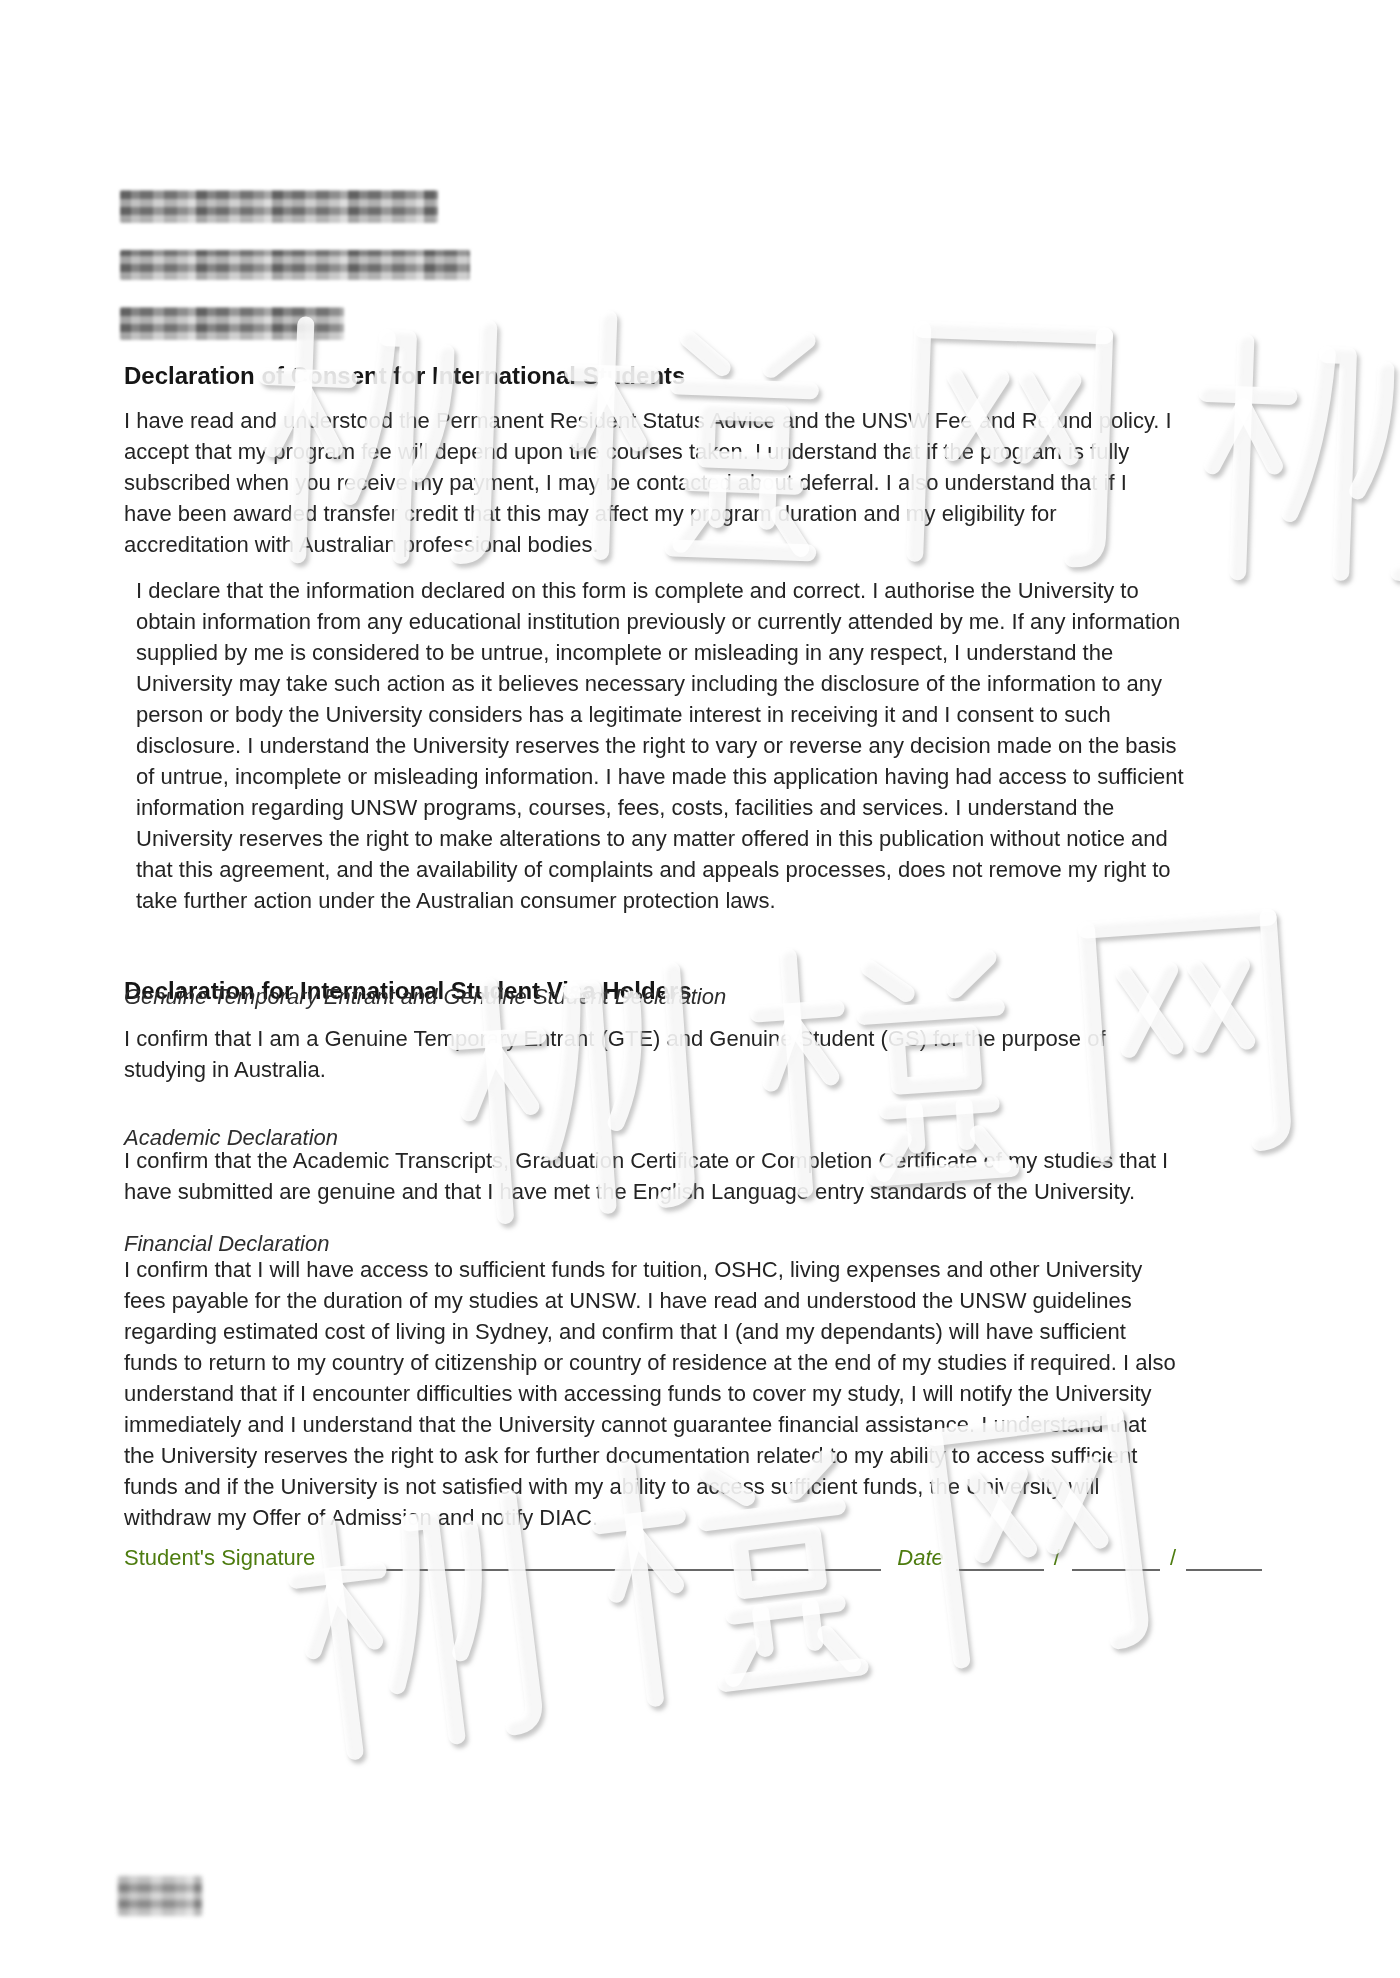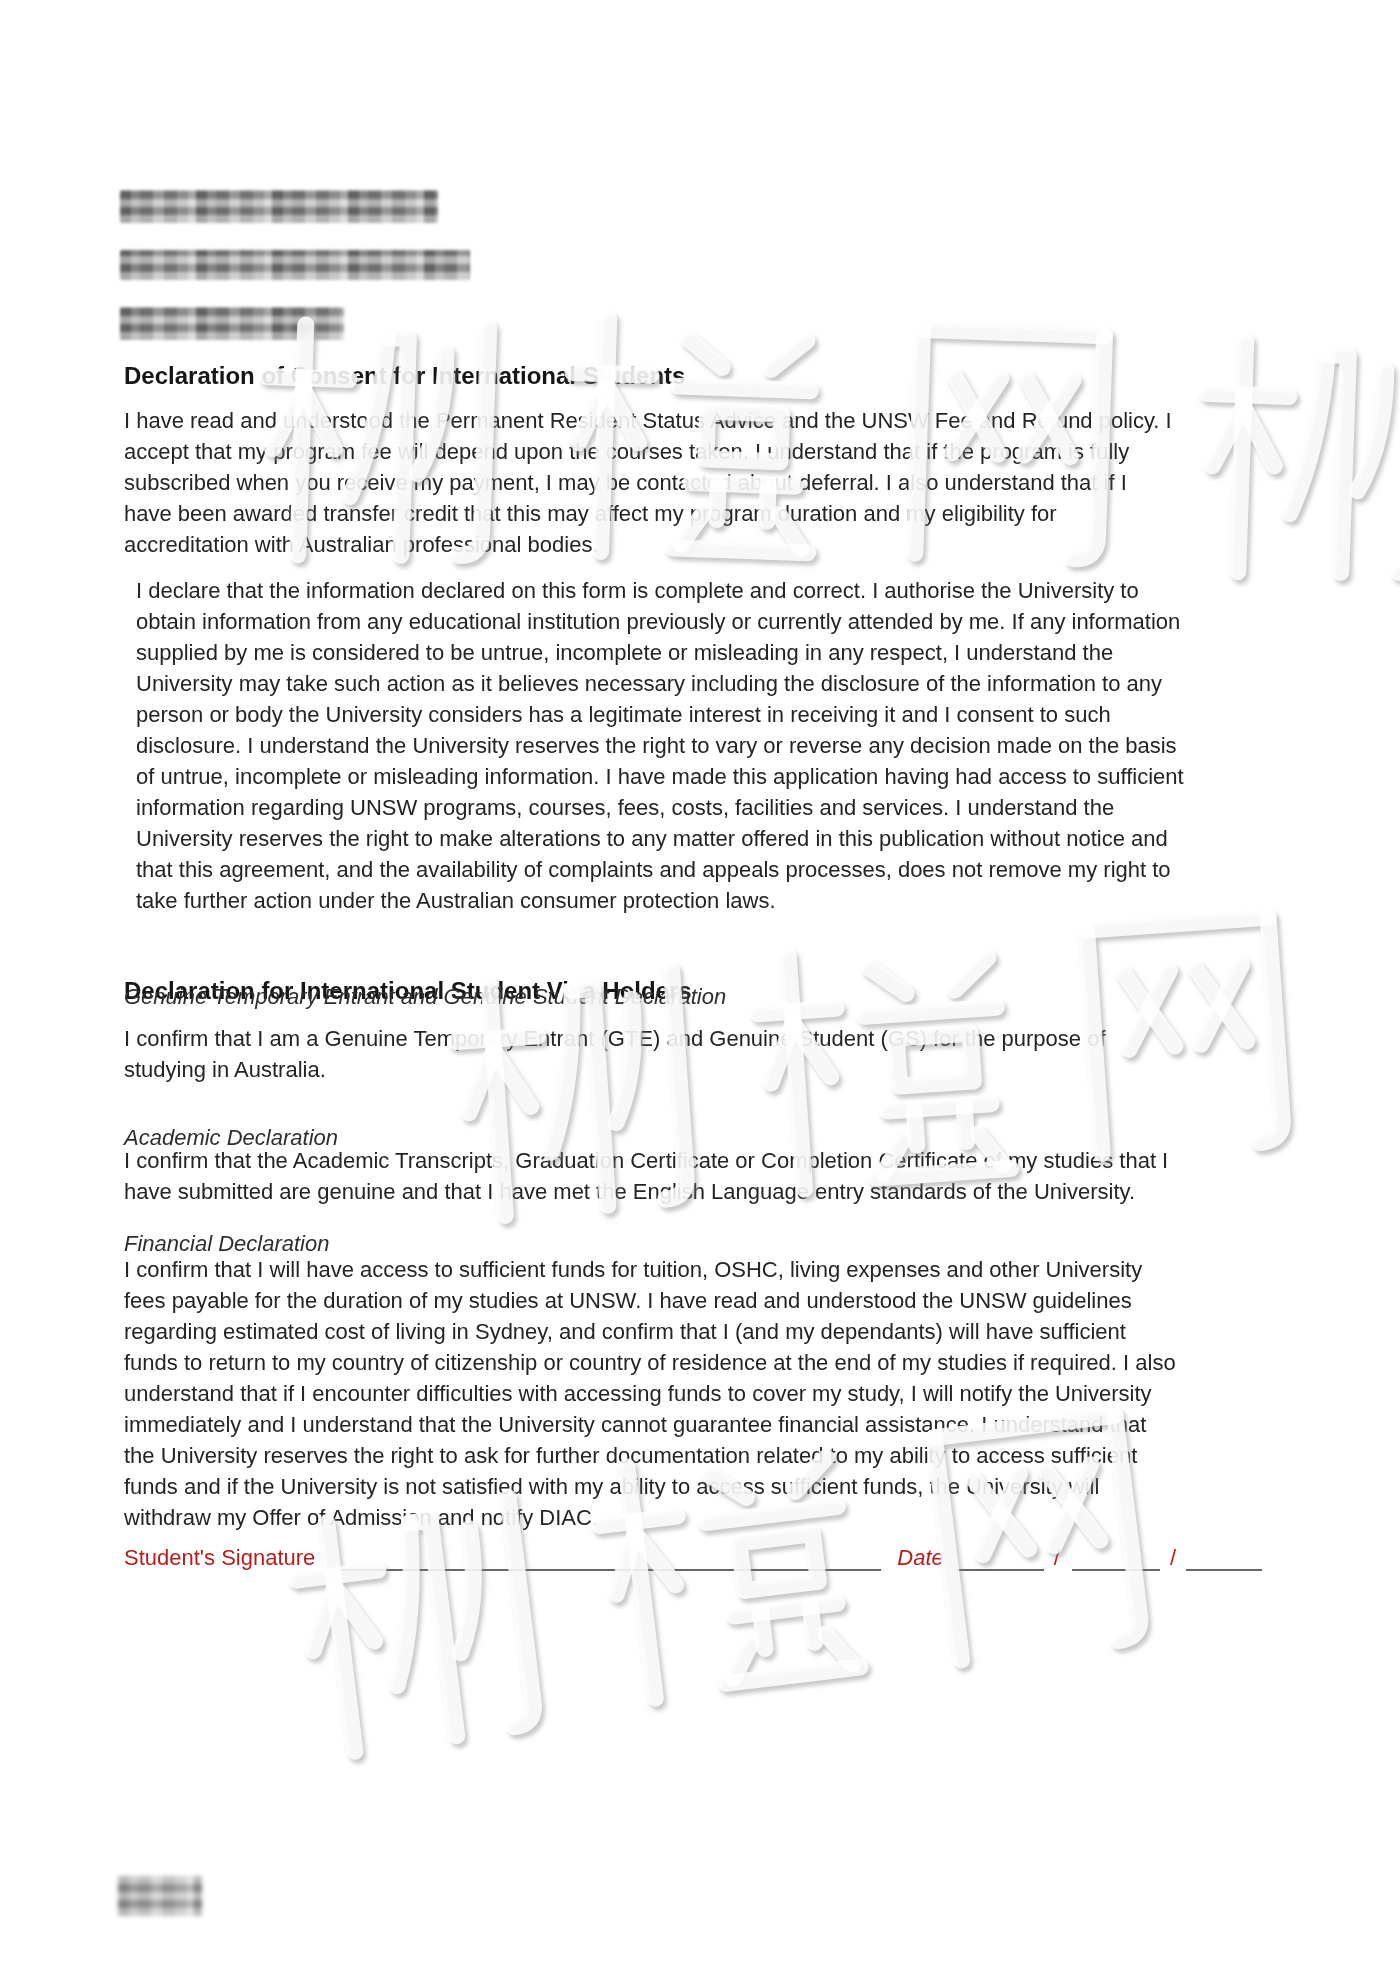--- a/index.html
+++ b/index.html
@@ -49,21 +49,21 @@
   }
   .p1{top:405px;}
   .p2{top:575px;margin-left:12px;}
   .p3{top:1023px;}
   .p4{top:1145px;}
   .p5{top:1254px;}
 
   .sig-row{
     top:1545px;width:1150px;
     display:flex;align-items:flex-end;
-    font-size:22px;color:#b91c1c;white-space:pre;
+    font-size:22px;color:#4d7c0f;white-space:pre;
   }
   .sig-label{flex:none;}
   .blank{
     flex:none;height:24px;border-bottom:2px solid #676767;
   }
   .blank-long{width:552px;margin-left:14px;}
   .blank-short{width:88px;margin-left:12px;}
   .blank-short3{width:76px;margin-left:10px;}
   .date-label{margin-left:16px;font-style:italic;}
   .slash{margin-left:10px;}

